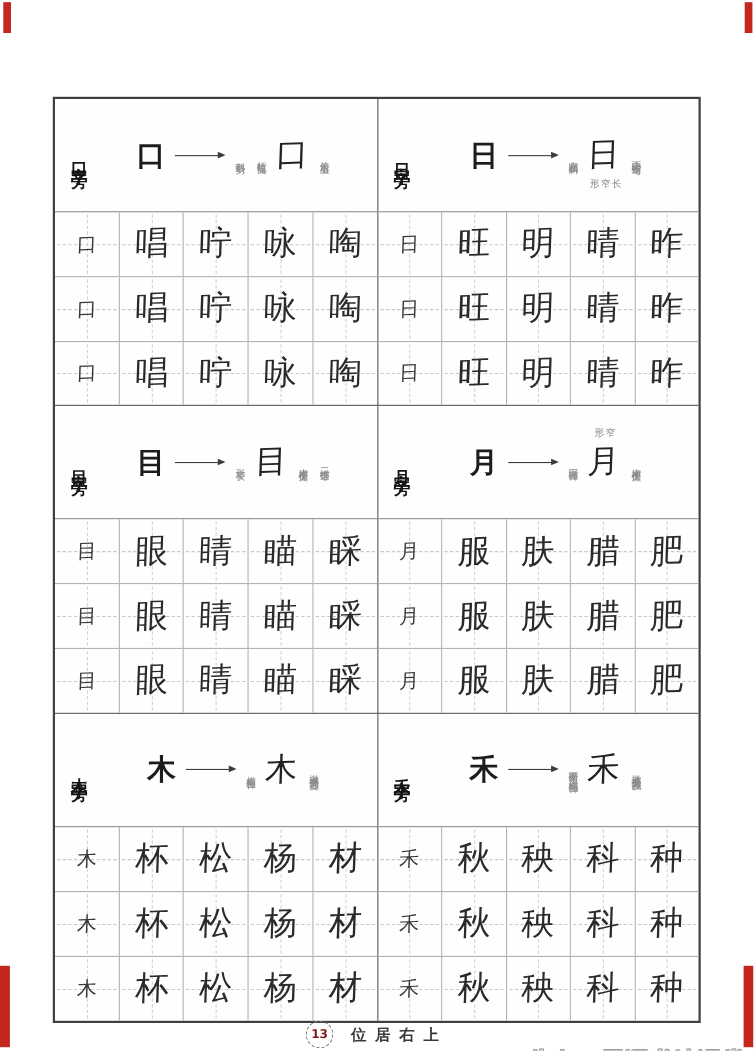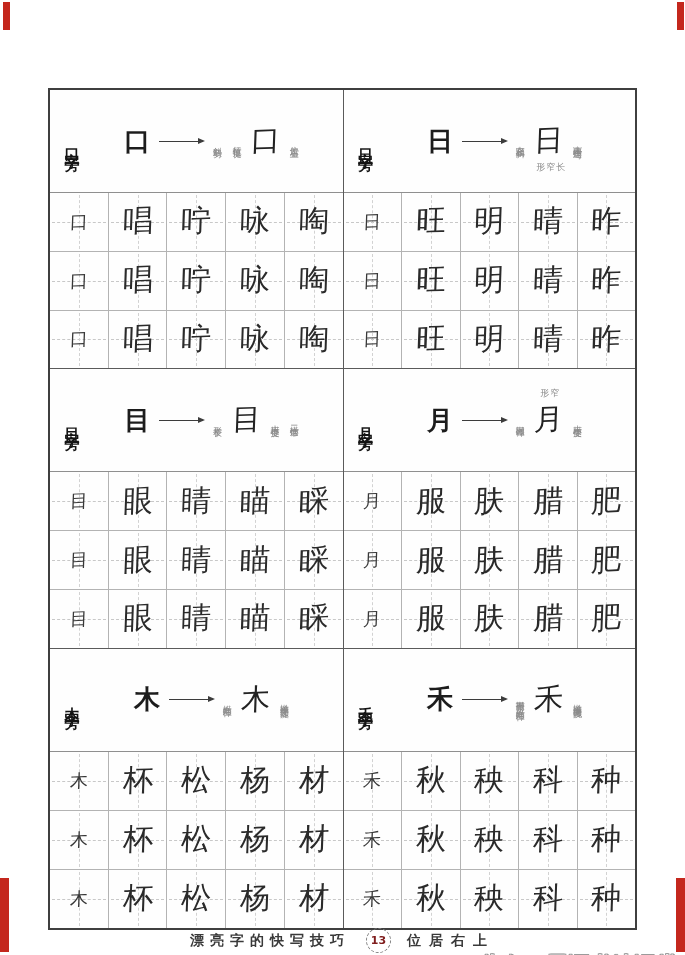--- a/index.html
+++ b/index.html
@@ -501,18 +501,17 @@
           <div class="cell">
             <span class="glyph hand">种</span>
           </div>
         </div>
       </div>
   </div>
 
 </div>
 
 <div class="footer">
-  <span class="t1">漂亮字的快写技巧</span>
   <span class="badge">13</span>
   <span class="t2">位居右上</span>
 </div>
 
 <div class="watermark">头条@墨语书法课堂</div>
 
 </body></html>

